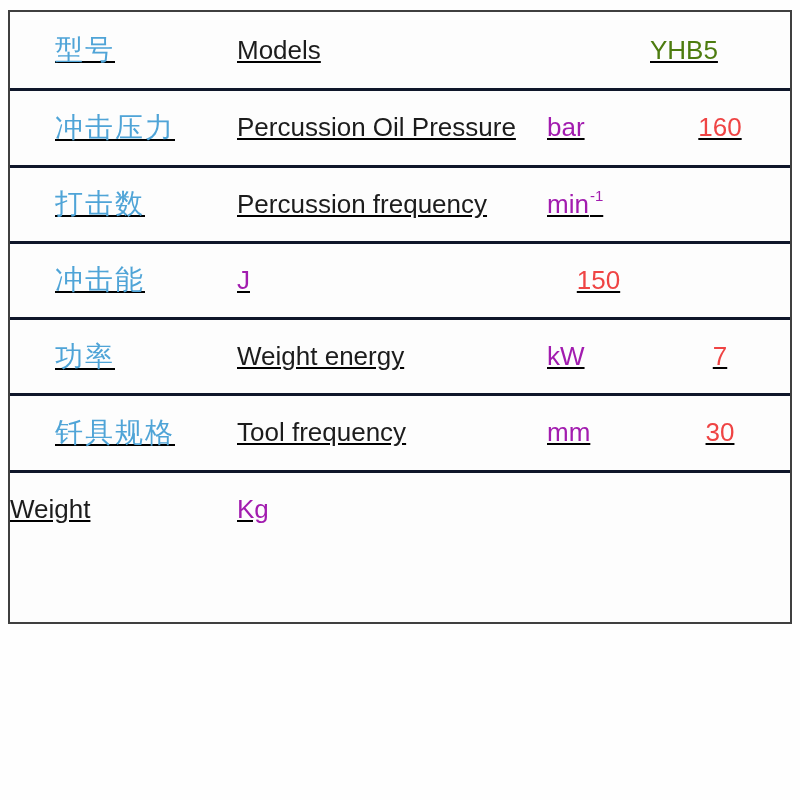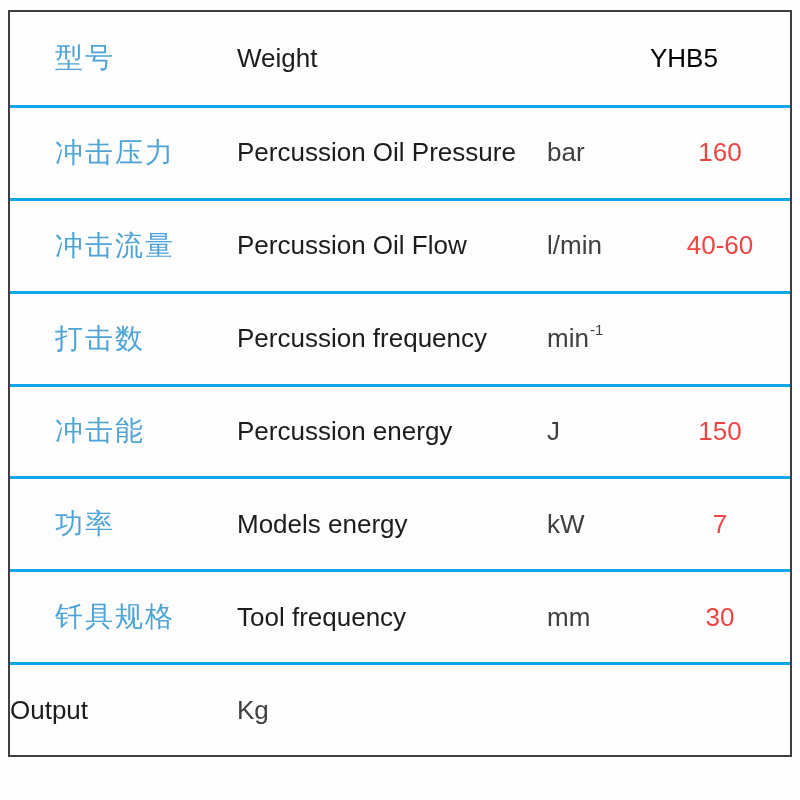--- a/index.html
+++ b/index.html
@@ -15,120 +15,114 @@
     width: 800px;
     height: 800px;
     background: #fefefe;
     overflow: hidden;
   }
   .spec-table {
     position: absolute;
     left: 8px;
     top: 10px;
     width: 784px;
-    height: 747px;
+    height: 614px;
     box-sizing: border-box;
     border: 2px solid #3f3f3f;
     background: #fdfdfd;
     display: grid;
     grid-template-rows: repeat(8, 1fr);
+    text-decoration: underline;
   }
   .row {
     display: grid;
     grid-template-columns: 227px 310px 103px 140px;
     align-items: center;
-    border-top: 3px solid #0ea5e9;
+    border-top: 3px solid #0f172a;
     box-sizing: border-box;
   }
   .row:first-child { border-top: none; }
   .cell { white-space: nowrap; }
   .cell.zh {
     padding-left: 45px;
     color: #4fa4d7;
     font-size: 28px;
     letter-spacing: 2px;
     font-weight: 400;
   }
   .cell.en {
     font-size: 26px;
     color: #1c1c1c;
   }
   .cell.unit {
     font-size: 26px;
-    color: #404040;
+    color: #a21caf;
   }
   .cell.unit sup {
     font-size: 15px;
     position: relative;
     top: -2px;
     left: 1px;
   }
   .cell.val {
     font-size: 26px;
     color: #ef4444;
     text-align: center;
   }
   .cell.val.model {
-    color: #000000;
+    color: #4d7c0f;
     padding-right: 100px;
   }
 </style>
 </head>
 <body>
 
 <div class="canvas">
   <div class="spec-table">
 
     <div class="row">
       <div class="cell zh">型号</div>
-      <div class="cell en">Weight</div>
+      <div class="cell en">Models</div>
       <div class="cell unit"></div>
       <div class="cell val model">YHB5</div>
     </div>
 
     <div class="row">
       <div class="cell zh">冲击压力</div>
       <div class="cell en">Percussion Oil Pressure</div>
       <div class="cell unit"><span>bar</span><sup></sup></div>
       <div class="cell val">160</div>
     </div>
 
-    <div class="row">
-      <div class="cell zh">冲击流量</div>
-      <div class="cell en">Percussion Oil Flow</div>
-      <div class="cell unit"><span>l/min</span><sup></sup></div>
-      <div class="cell val">40-60</div>
-    </div>
 
     <div class="row">
       <div class="cell zh">打击数</div>
       <div class="cell en">Percussion frequency</div>
       <div class="cell unit"><span>min</span><sup>-1</sup></div>
     </div>
 
     <div class="row">
       <div class="cell zh">冲击能</div>
-      <div class="cell en">Percussion energy</div>
       <div class="cell unit"><span>J</span><sup></sup></div>
       <div class="cell val">150</div>
     </div>
 
     <div class="row">
       <div class="cell zh">功率</div>
-      <div class="cell en">Models energy</div>
+      <div class="cell en">Weight energy</div>
       <div class="cell unit"><span>kW</span><sup></sup></div>
       <div class="cell val">7</div>
     </div>
 
     <div class="row">
       <div class="cell zh">钎具规格</div>
       <div class="cell en">Tool frequency</div>
       <div class="cell unit"><span>mm</span><sup></sup></div>
       <div class="cell val">30</div>
     </div>
 
     <div class="row">
-      <div class="cell en">Output</div>
+      <div class="cell en">Weight</div>
       <div class="cell unit"><span>Kg</span><sup></sup></div>
     </div>
 
   </div>
 </div>
 
 </body></html>

